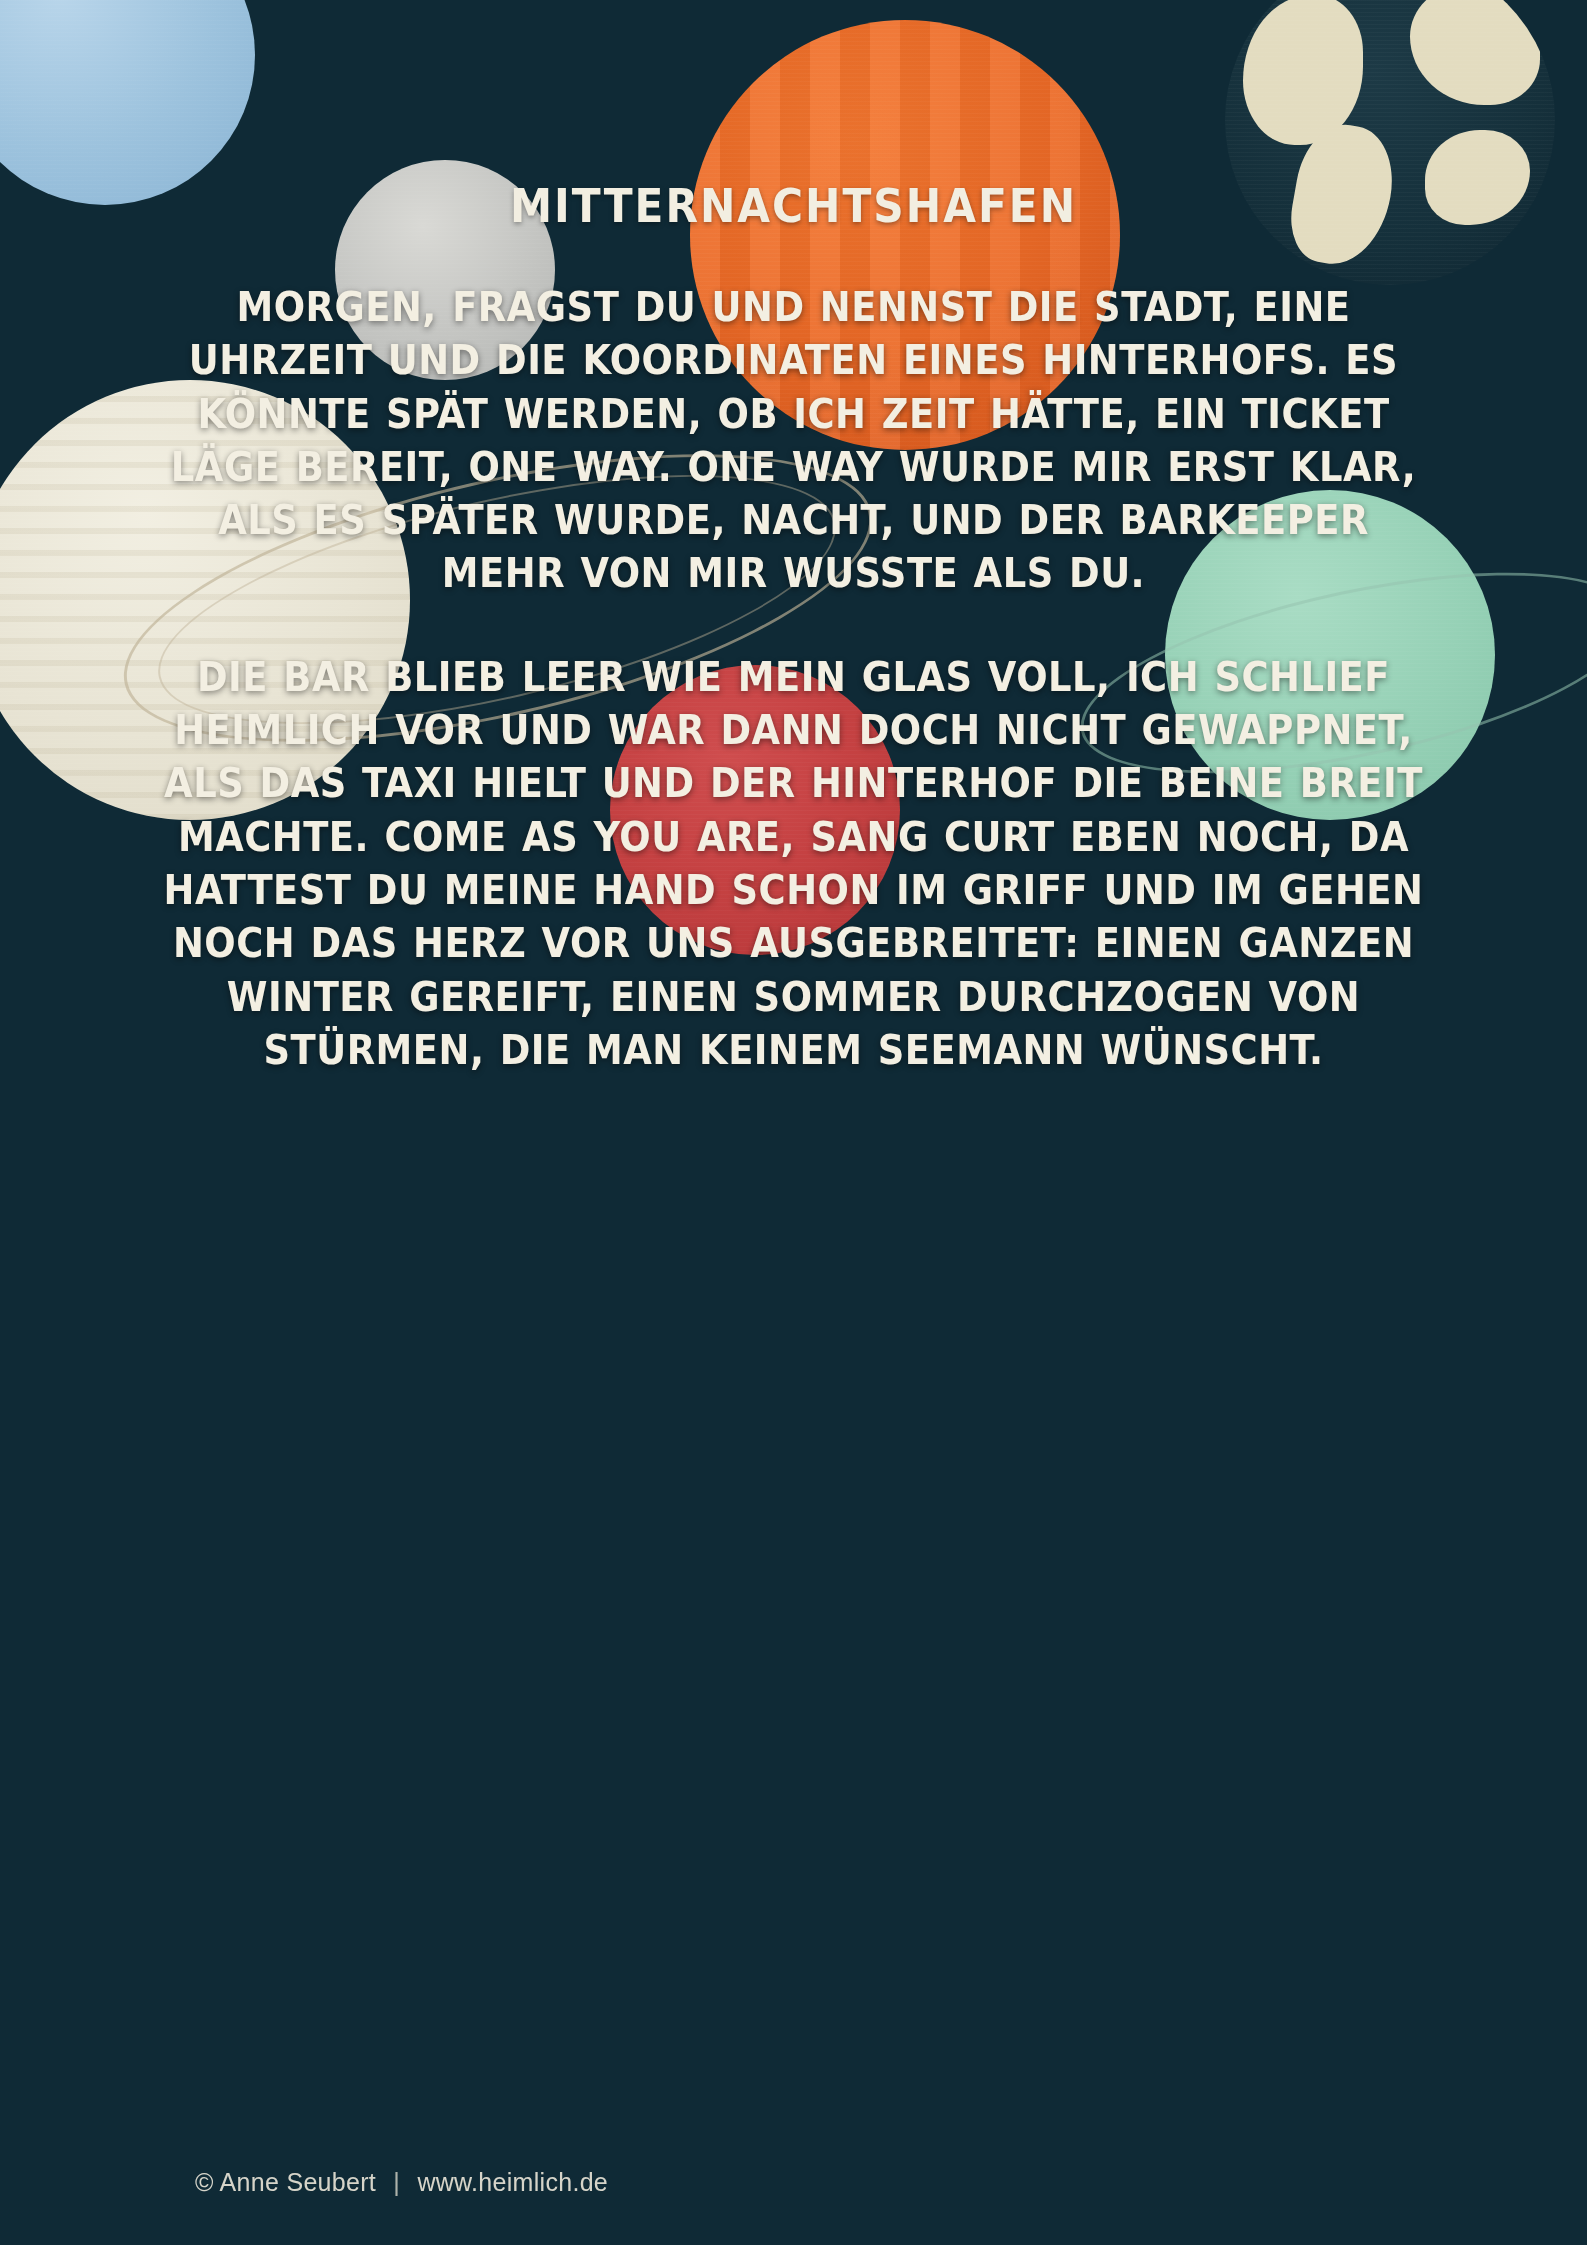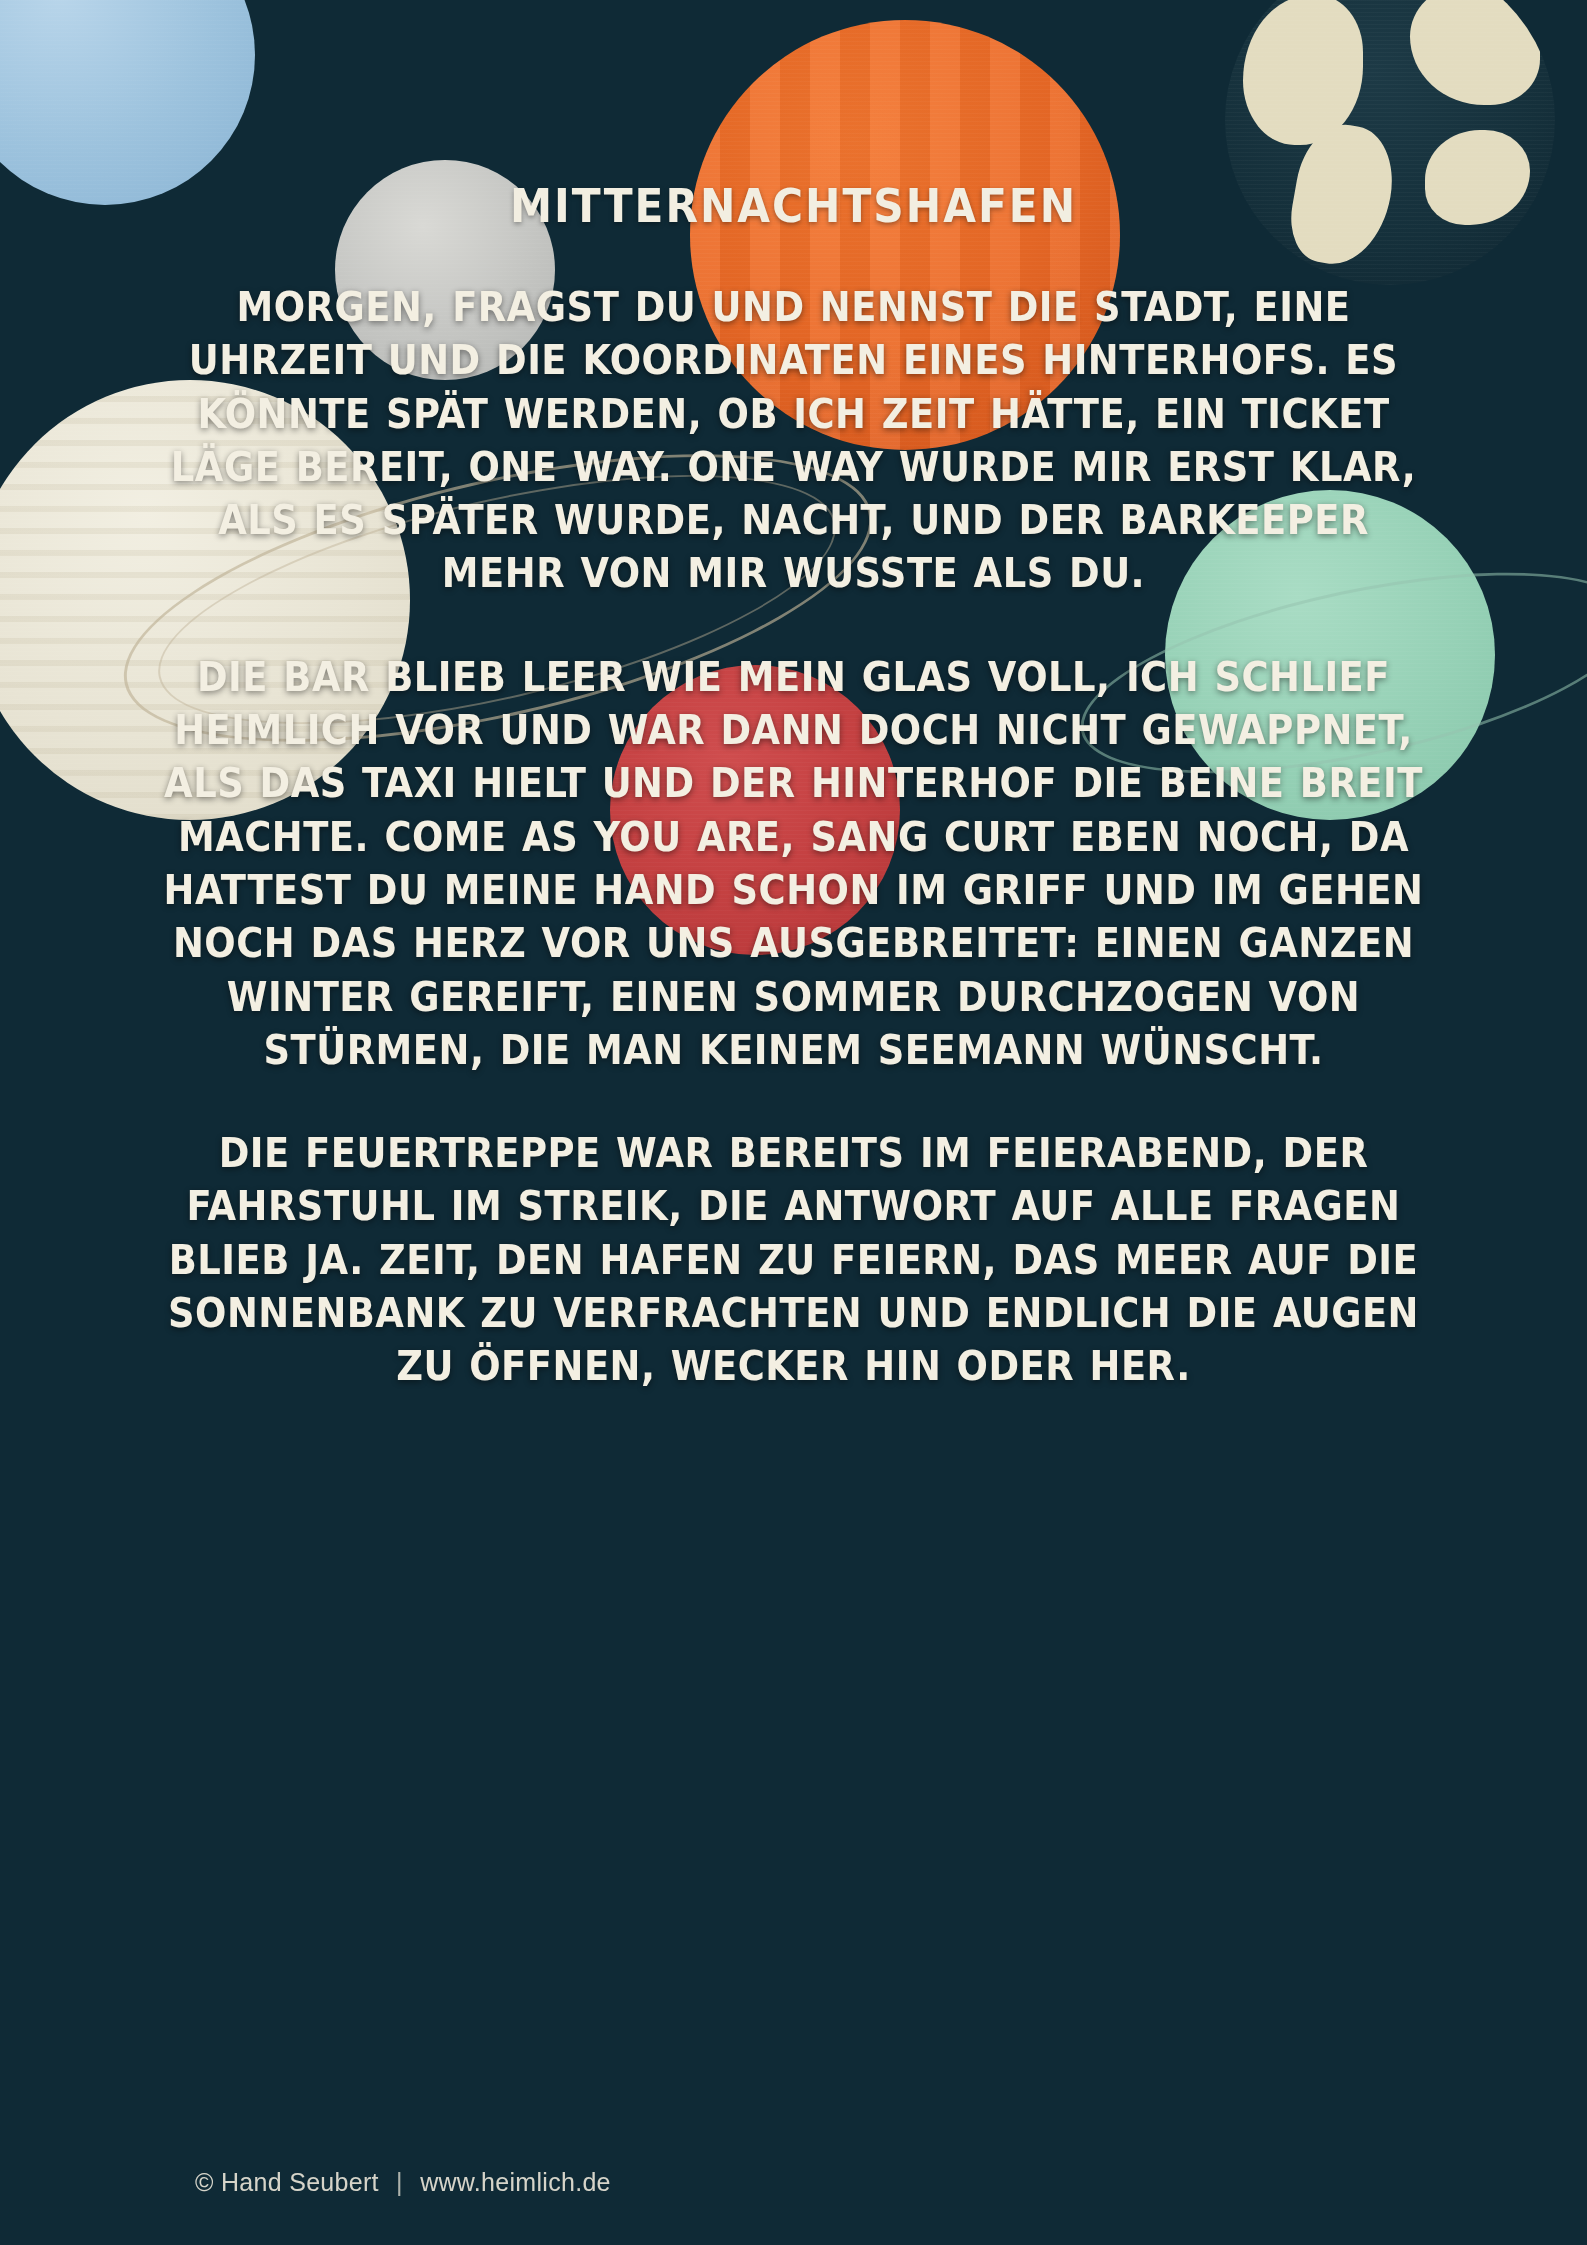--- a/index.html
+++ b/index.html
@@ -220,23 +220,22 @@
 
     <div class="planet p-red"></div>
   </div>
 
   <div class="content">
     <h1 class="poem-title">Mitternachtshafen</h1>
 
     <div class="stanzas">
       <p class="stanza">Morgen, fragst du und nennst die Stadt, eine Uhrzeit und die Koordinaten eines Hinterhofs. Es könnte spät werden, ob ich Zeit hätte, ein Ticket läge bereit, one way. One way wurde mir erst klar, als es später wurde, Nacht, und der Barkeeper mehr von mir wusste als du.</p>
       <p class="stanza">Die Bar blieb leer wie mein Glas voll, ich schlief heimlich vor und war dann doch nicht gewappnet,  als das Taxi hielt und der Hinterhof die Beine breit machte. Come as you are, sang Curt eben noch, da hattest du meine Hand schon im Griff und im Gehen noch das Herz vor uns ausgebreitet: einen ganzen Winter gereift, einen Sommer durchzogen von Stürmen, die man keinem Seemann wünscht.</p>
-      <p class="stanza">Die Feuertreppe war bereits im Feierabend, der Fahrstuhl im Streik, die Antwort auf alle Fragen blieb ja. Zeit, den Hafen zu feiern, das Meer auf die Sonnenbank zu verfrachten und endlich die Augen zu öffnen, Wecker hin oder her.</p>
     </div>
   </div>
 
   <div class="footer">
-    <span>© Hand Seubert</span>
+    <span>© Anne Seubert</span>
     <span class="sep">|</span>
     <span>www.heimlich.de</span>
   </div>
 
 </div>
 
 </body></html>

